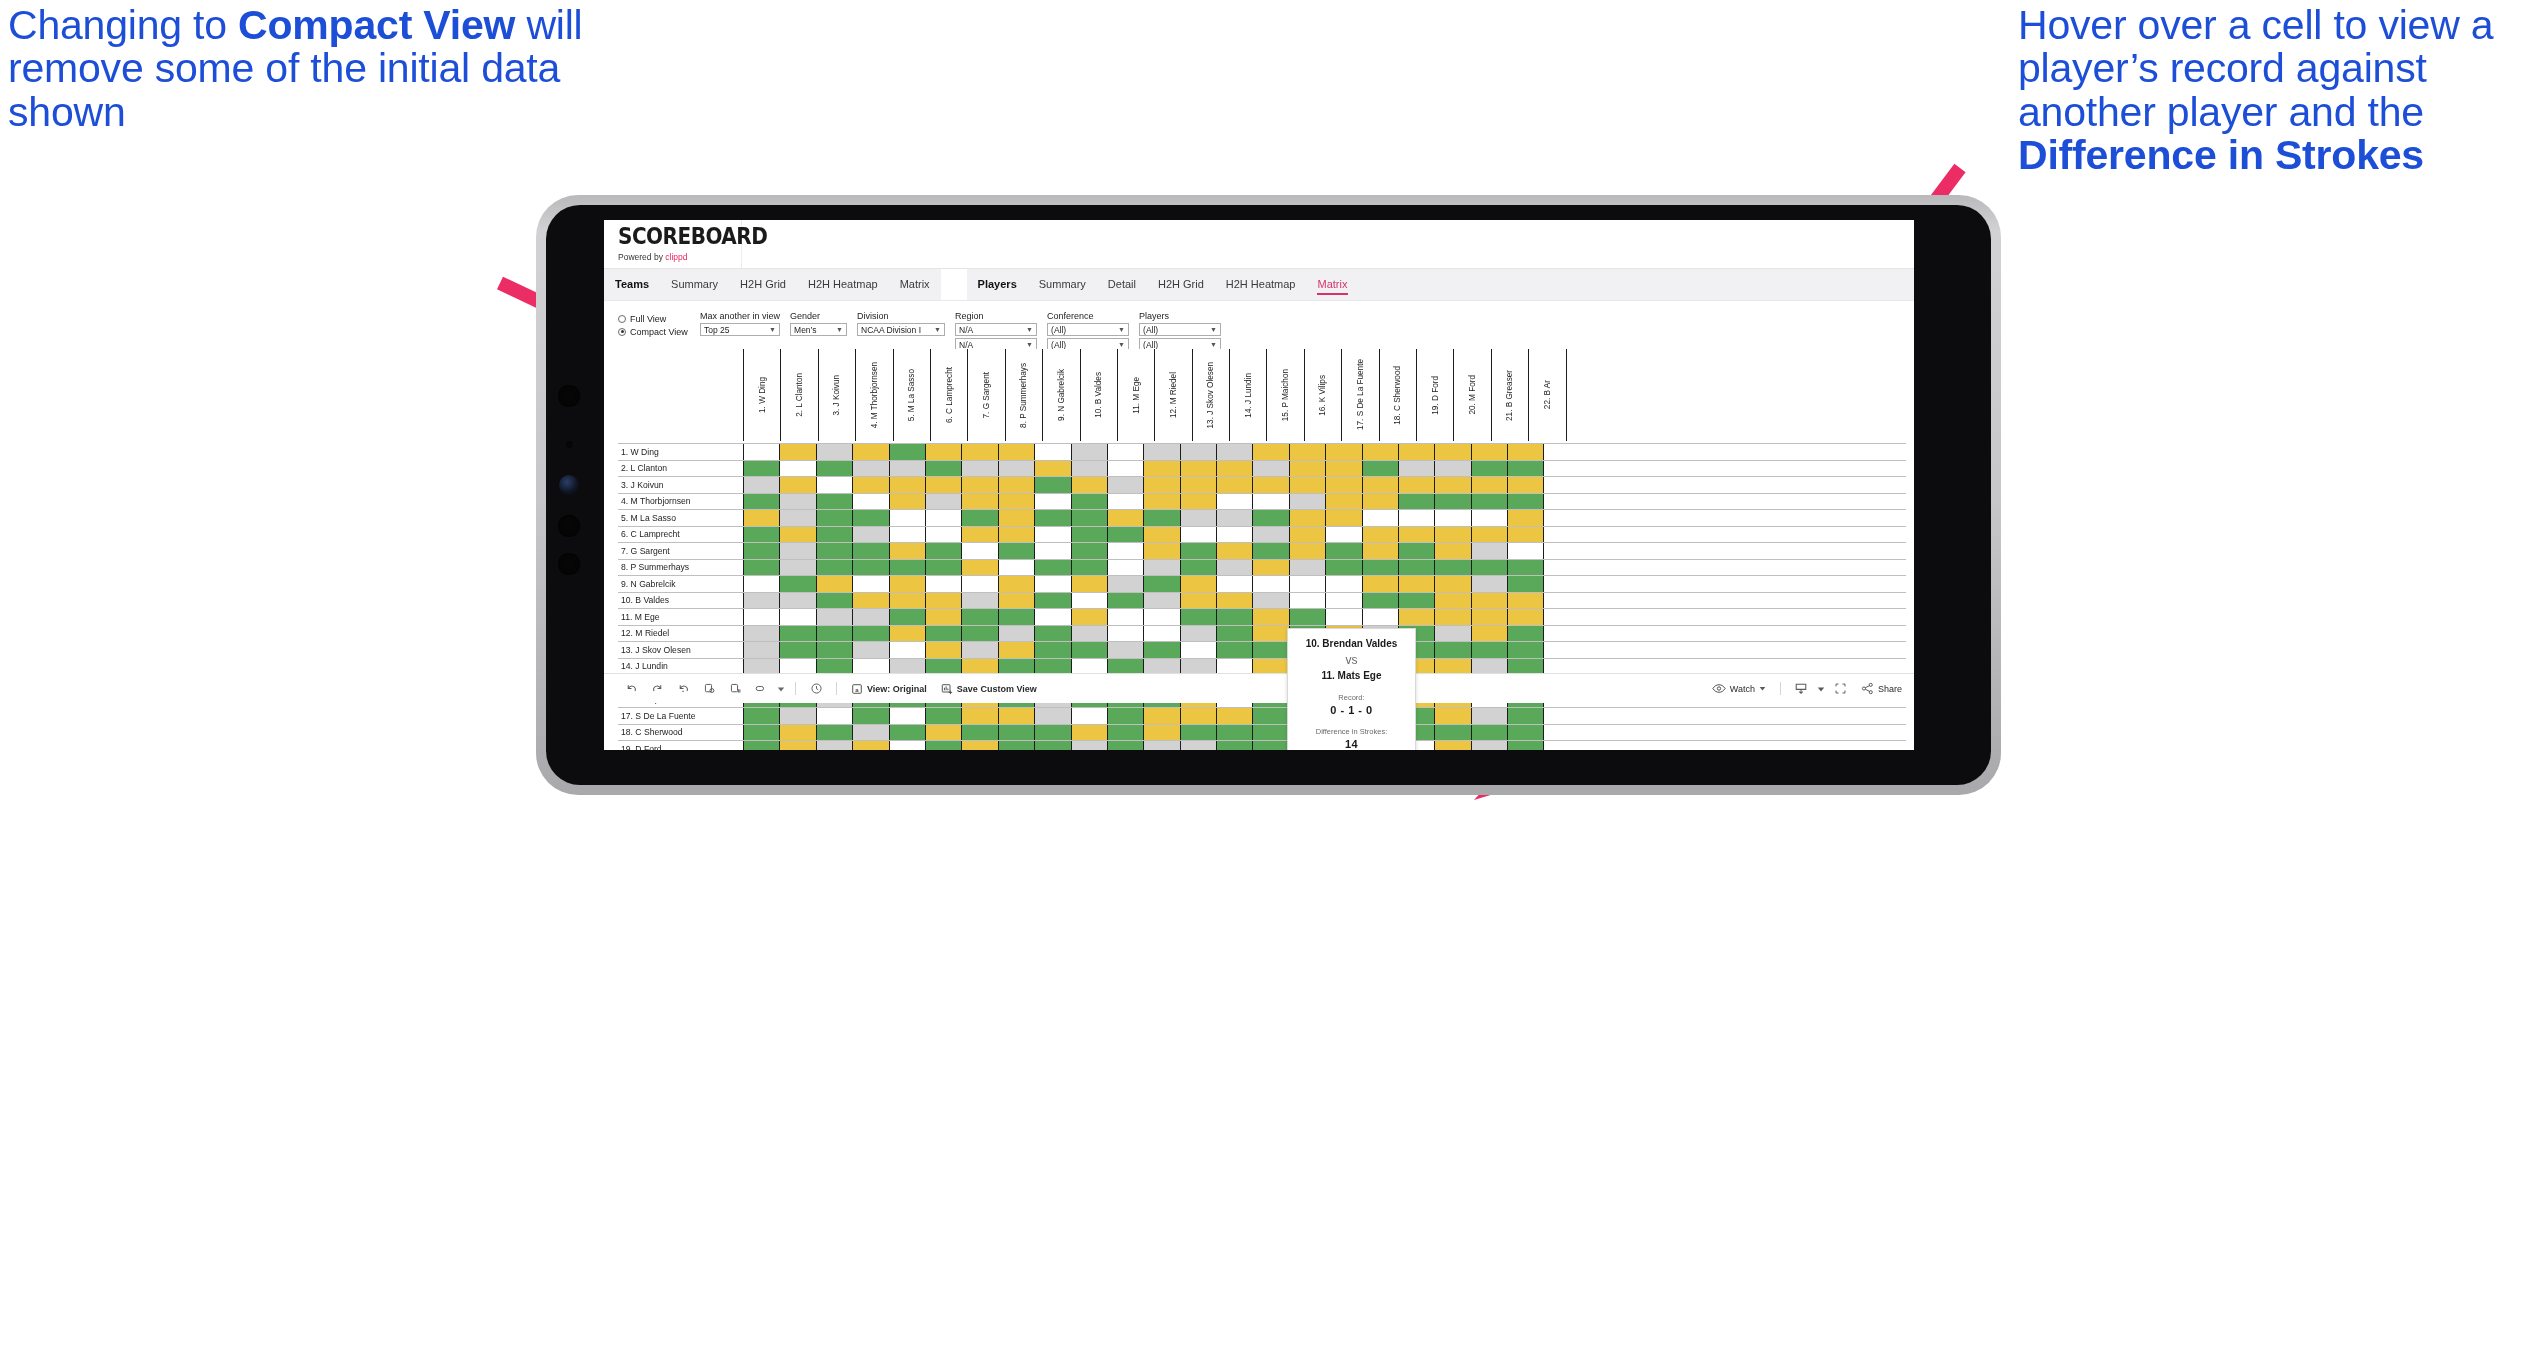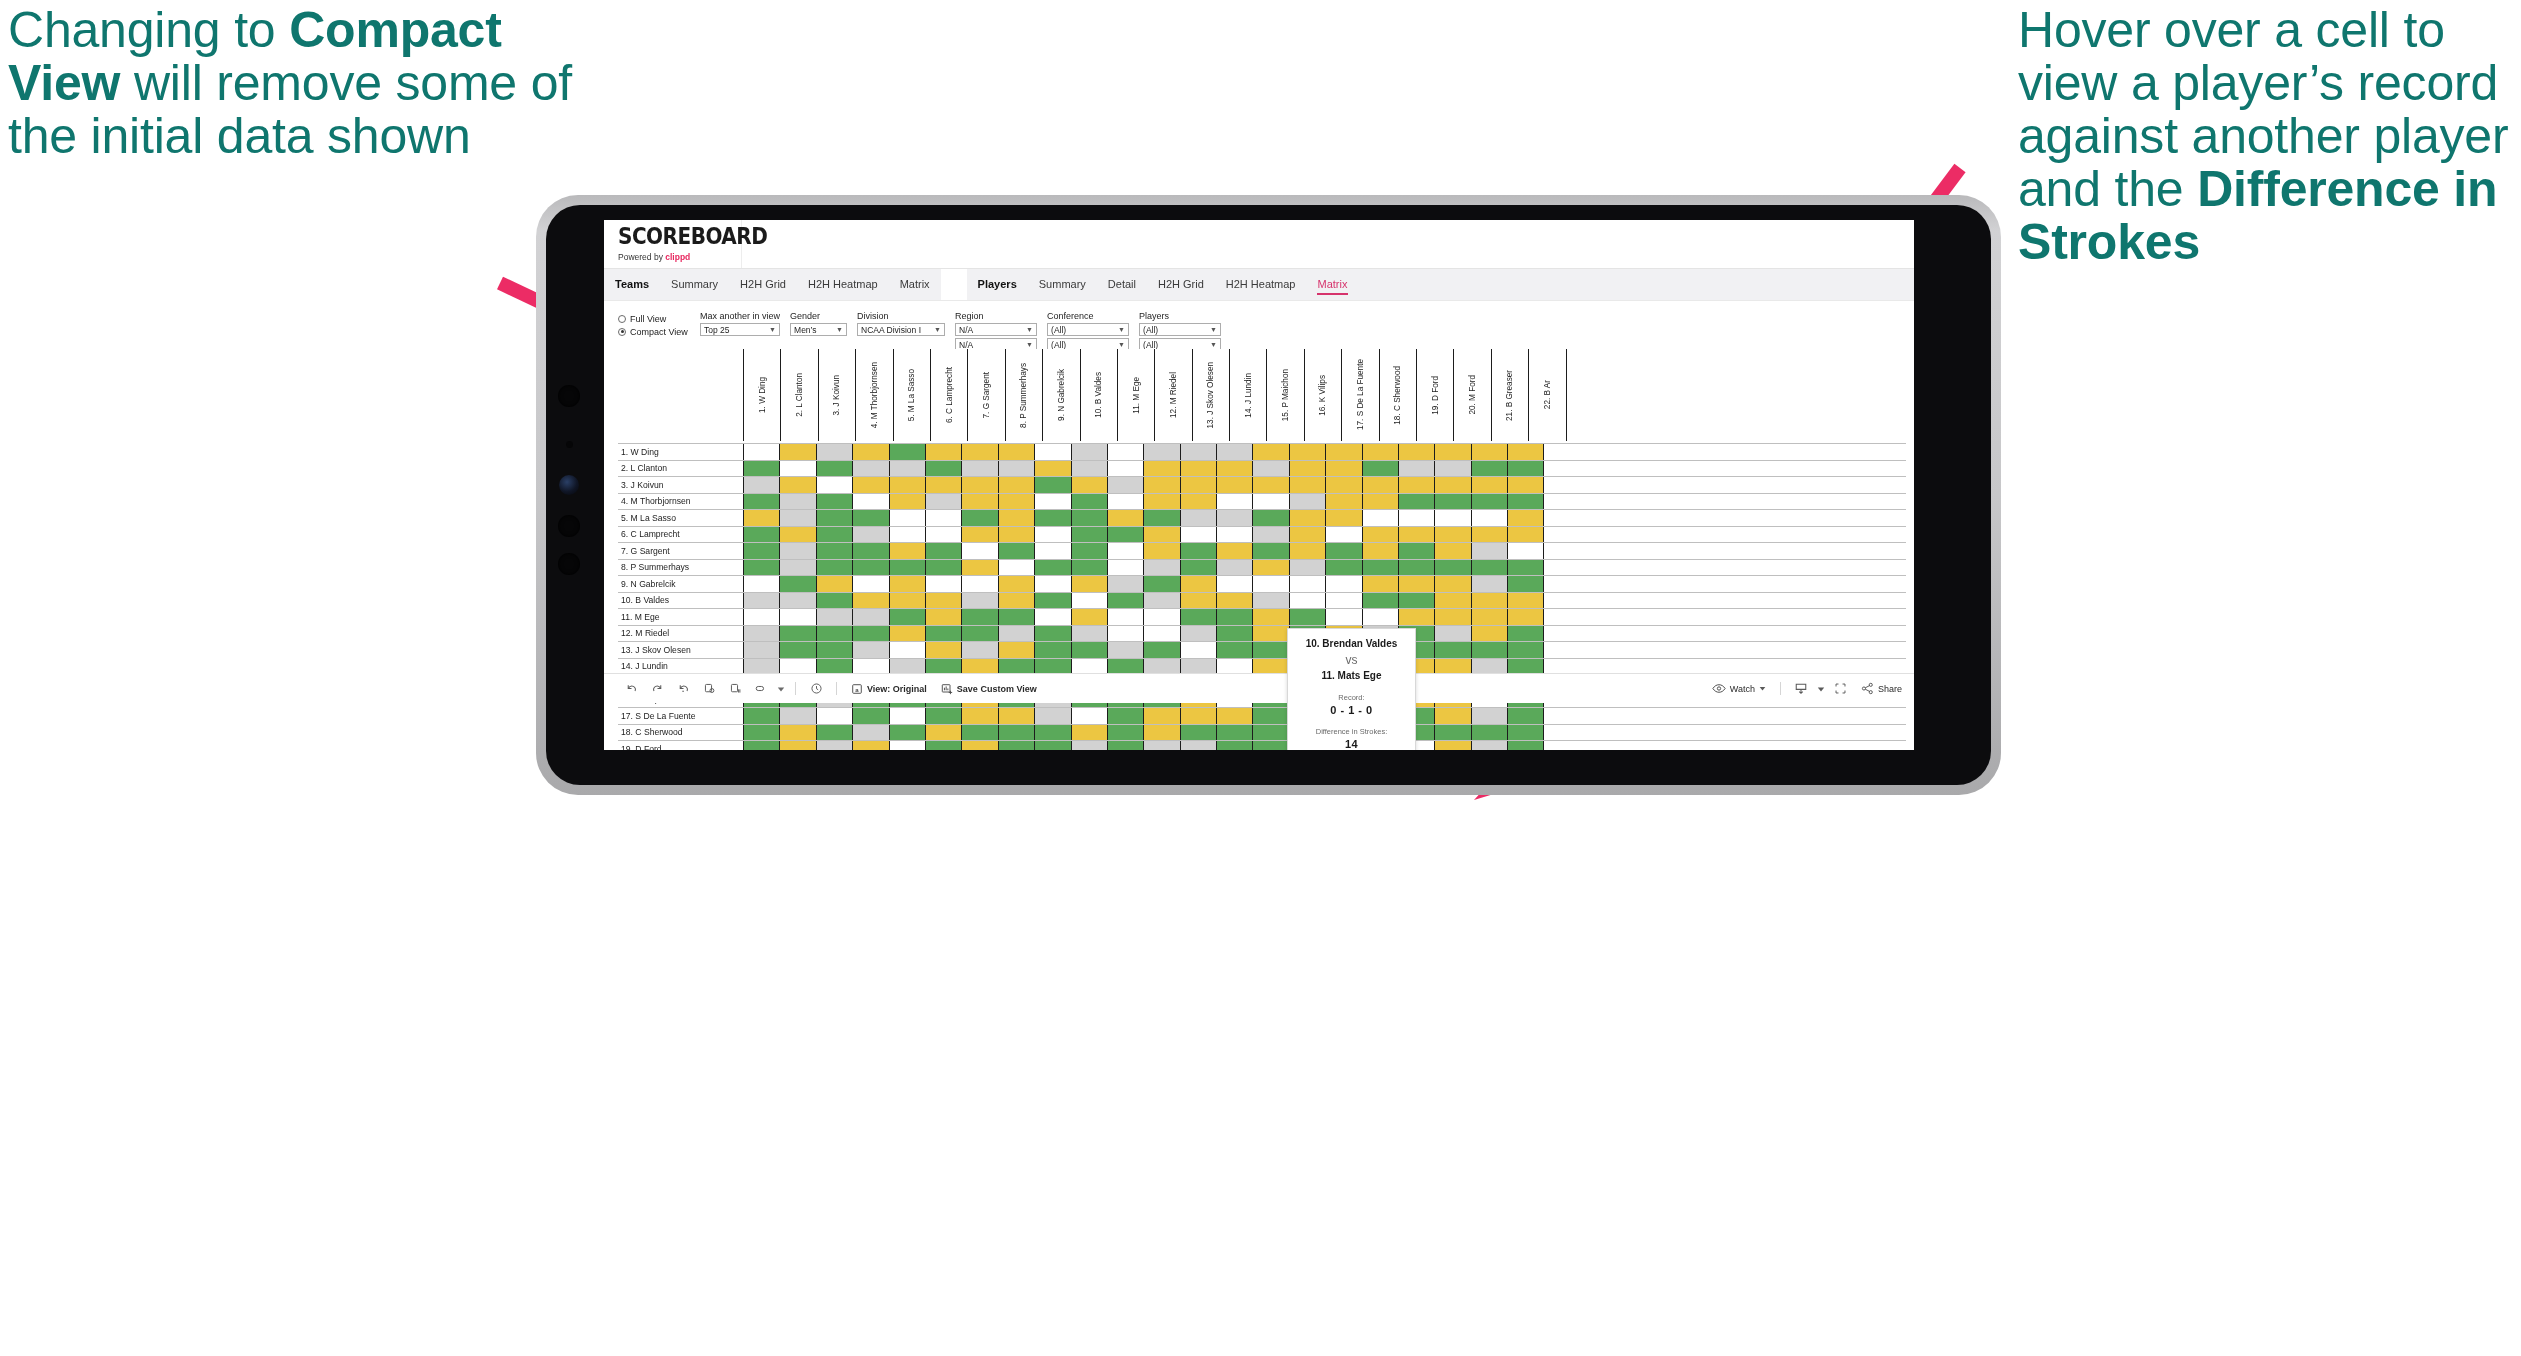--- a/index.html
+++ b/index.html
@@ -3,21 +3,21 @@
 <meta charset="utf-8">
 <style>
   html,body{margin:0;padding:0;}
   body{
     width:2521px;height:1356px;background:#ffffff;
     font-family:"Liberation Sans",sans-serif;
     position:relative;overflow:hidden;
   }
 
   
-  .callout{position:absolute;color:#0f766e;font-size:50px;line-height:1.06;letter-spacing:-0.2px;}
+  .callout{position:absolute;color:#1d4ed8;font-size:41px;line-height:1.06;letter-spacing:-0.2px;}
   #callout-left{left:8px;top:4px;width:600px;}
   #callout-right{left:2018px;top:4px;width:510px;}
   .callout b{font-weight:bold;}
 
   
   .arrow-svg{position:absolute;left:0;top:0;width:2521px;height:1356px;pointer-events:none;}
 
   
   #tablet{
     position:absolute;left:536px;top:195px;width:1465px;height:600px;
@@ -41,21 +41,21 @@
     position:absolute;left:68px;top:25px;width:1310px;height:530px;
     background:#ffffff;overflow:hidden;
   }
 
   
   .app-header{height:48px;background:#fff;border-bottom:1px solid #e4e4e4;display:flex;align-items:stretch;}
   .brand{width:138px;display:flex;flex-direction:column;justify-content:center;padding-left:14px;box-sizing:border-box;border-right:1px solid #ededed;}
   .brand-name{font-family:"DejaVu Sans",sans-serif;font-weight:bold;font-size:20px;letter-spacing:-0.5px;color:#1b1b1b;
                transform:scaleY(1.18);transform-origin:left center;line-height:0.95;}
   .brand-sub{font-size:8.5px;color:#333;margin-top:6px;}
-  .brand-sub .cl{color:#e8275f;font-weight:bold;}
+  .brand-sub .cl{color:#e8275f;font-weight:normal;}
   .nav{display:flex;align-items:stretch;}
   .nav-item{display:flex;align-items:center;padding:0 16px;font-size:12.5px;color:#2a2a2a;letter-spacing:0.4px;
             border-right:1px solid #ededed;position:relative;cursor:pointer;}
   .nav-item.active:after{content:"";position:absolute;left:8px;right:8px;bottom:0;height:2.5px;background:#cf1f4f;}
 
   
   .subbar{height:31px;background:#f1f1f3;display:flex;align-items:center;font-size:11px;}
   .sub-group{display:flex;align-items:center;height:100%;}
   .sub-item{padding:0 11px;color:#3a3a3a;cursor:pointer;position:relative;line-height:31px;}
   .sub-item.lead{font-weight:bold;color:#111;}

